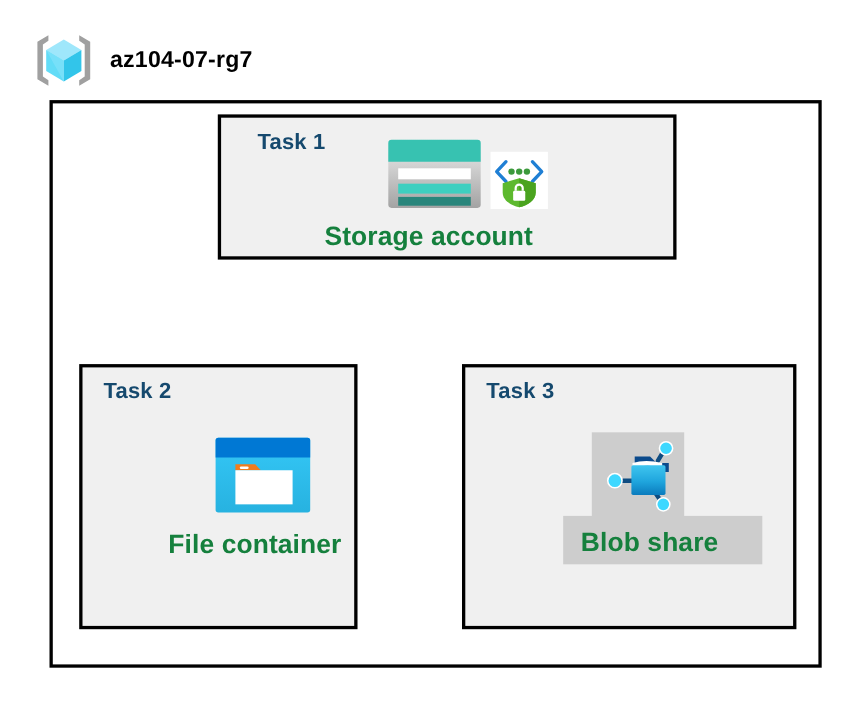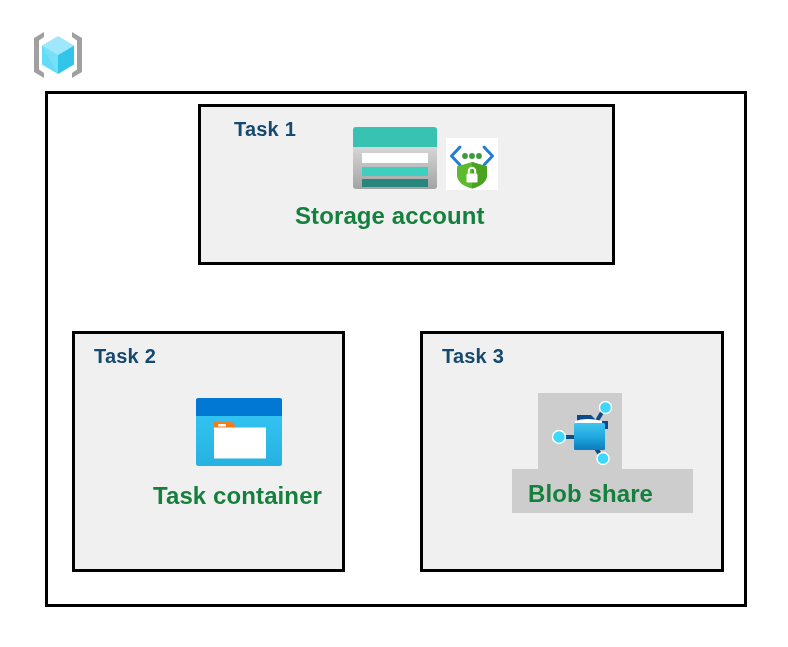--- a/index.html
+++ b/index.html
@@ -57,22 +57,22 @@
     background: #ffffff;
   }
 
   
   .task-panel {
     position: absolute;
     box-sizing: border-box;
     border: 3px solid #000000;
     background: #f0f0f0;
   }
-  #panel-task1 { left: 198px; top: 104px; width: 417px; height: 161px; }
-  #panel-task2 { left: 72px;  top: 331px; width: 273px; height: 241px; }
+  #panel-task1 { left: 198px; top: 104px; width: 417px; height: 132px; }
+  #panel-task2 { left: 72px;  top: 331px; width: 253px; height: 241px; }
   #panel-task3 { left: 420px; top: 331px; width: 304px; height: 241px; padding-left: 47px; }
 
   .task-label {
     position: absolute;
     font-size: 20px;
     font-weight: bold;
     color: #15496e;
     white-space: nowrap;
     letter-spacing: 0.2px;
   }
@@ -168,20 +168,21 @@
       <path d="M42 3 L52 9 L52 43 L42 49 L42 44 L47 40.5 L47 11.5 L42 8 Z" fill="#a0a0a0"></path>
 
       <path d="M28 7 L12 16.5 L28 26 L44 16.5 Z" fill="#9fe7fb"></path>
 
       <path d="M12 16.5 L12 35.5 L28 45 L28 26 Z" fill="#62dcf7"></path>
 
       <path d="M44 16.5 L44 35.5 L28 45 L28 26 Z" fill="#32c5ea"></path>
 
       <path d="M12 16.5 L28 26 L28 45 Z" fill="#7fe2fa" opacity="0.75"></path>
     </svg>
+    <div id="rg-title">az104-07-rg7</div>
   </div>
 
   <svg id="connectors">
 
     <line x1="393" y1="231" x2="393" y2="311" stroke="#000000" stroke-width="3"></line>
 
     <line x1="234.5" y1="311" x2="573.5" y2="311" stroke="#000000" stroke-width="3"></line>
 
     <line x1="236" y1="311" x2="236" y2="393" stroke="#000000" stroke-width="3"></line>
 
@@ -252,21 +253,21 @@
 
         <path d="M4.5 2 H85.5 a2.5 2.5 0 0 1 2.5 2.5 V20 H2 V4.5 A2.5 2.5 0 0 1 4.5 2 Z" fill="#0078d4"></path>
 
         <path d="M20 26 H38 L43 31.5 H20 Z" fill="#f07c1c"></path>
         <rect x="24" y="28" width="8" height="2.4" rx="1.2" fill="#ffffff"></rect>
 
         <rect x="20" y="31.5" width="52" height="31" fill="#ffffff"></rect>
       </svg>
     </div>
 
-    <div class="node-caption" id="caption-blob">Task container</div>
+    <div class="node-caption" id="caption-blob">File container</div>
   </div>
 
   <div class="task-panel" id="panel-task3">
     <div class="task-label" id="label-task3">Task 3</div>
 
     <div id="fileshare-icon-highlight"></div>
 
     <div id="fileshare-icon-wrap">
       <svg viewBox="0 0 72 72" width="72" height="72">
         <defs>

